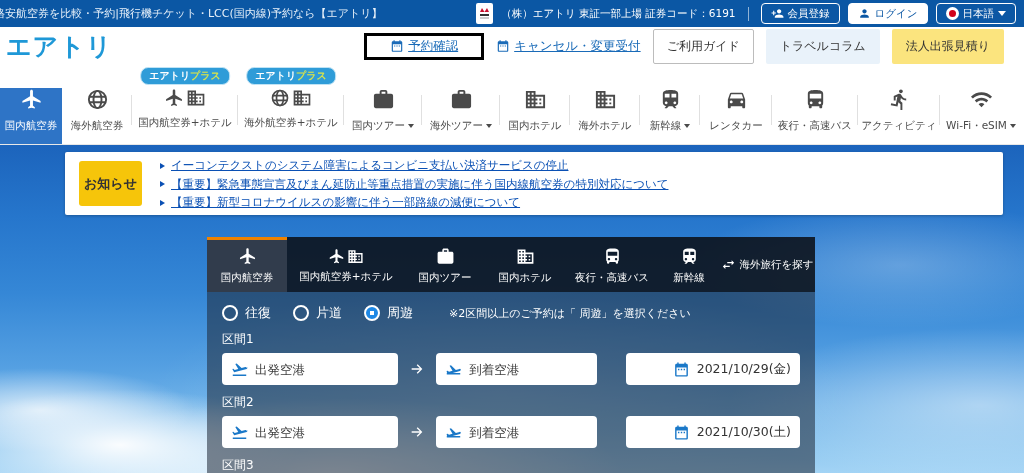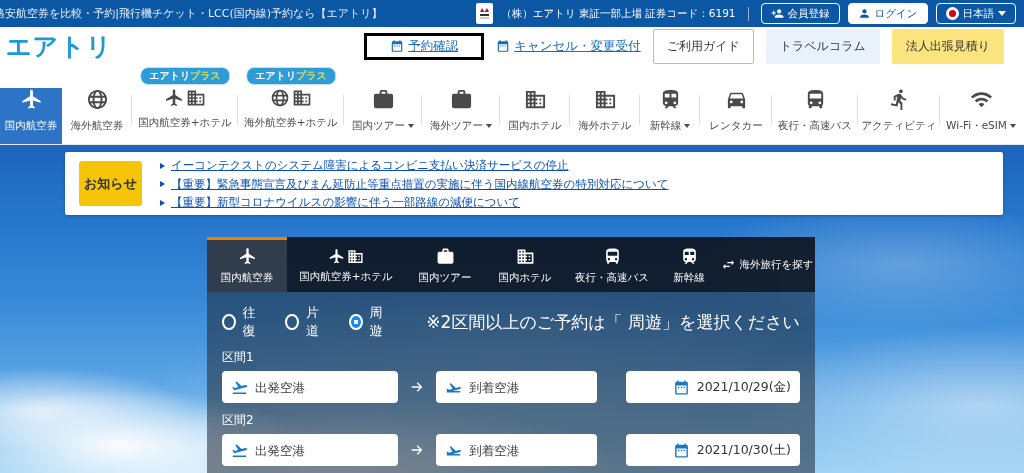--- a/index.html
+++ b/index.html
@@ -84,21 +84,21 @@
   .tab-label { font-size:10.5px; white-space:nowrap; }
   .tab.active { background:rgba(52,62,78,.95); border-top-color:#ef8200; }
   .overseas { flex:1; display:flex; align-items:center; justify-content:center; gap:4px; color:#fff; font-size:10.5px; cursor:pointer; white-space:nowrap; }
   .overseas .ic { width:15px; height:15px; }
 
   .form { background:rgba(30,39,52,.55); padding:12px 15px 10px 15px; height:181px; }
   .trip-row { display:flex; align-items:center; }
   .radio-opt { display:flex; align-items:center; gap:7px; color:#fff; font-size:13px; cursor:pointer; margin-right:22px; }
   .radio-dot { width:16px; height:16px; border:2px solid #fff; border-radius:50%; background:transparent; }
   .radio-opt.selected .radio-dot { background:radial-gradient(circle at center, #fff 0 2.5px, #1e88e5 2.5px 100%); }
-  .trip-note { color:#fff; font-size:17px; margin-left:14px; white-space:nowrap; }
+  .trip-note { color:#fff; font-size:11px; margin-left:14px; white-space:nowrap; }
   .seg-label { color:#fff; font-size:12px; margin-top:9px; margin-bottom:5px; }
   .seg-row { display:flex; align-items:center; }
   .input-box { background:#fff; border-radius:4px; height:32px; display:flex; align-items:center; padding:0 9px; gap:7px;justify-content:flex-end; }
   .input-box .ic { width:17px; height:17px; color:#1a78c8; flex:none; }
   .input-box input { border:none; outline:none; width:100%; font-size:12.5px; color:#333; font-family:inherit; background:transparent; }
   .input-box input::placeholder { color:#3c3c3c; opacity:1; }
   .dep-box { width:182px; }
   .arr-box { width:166px; }
   .date-box { width:180px; margin-left:29px; cursor:pointer; }
   .date-text { font-size:12.5px; color:#333; white-space:nowrap; }

